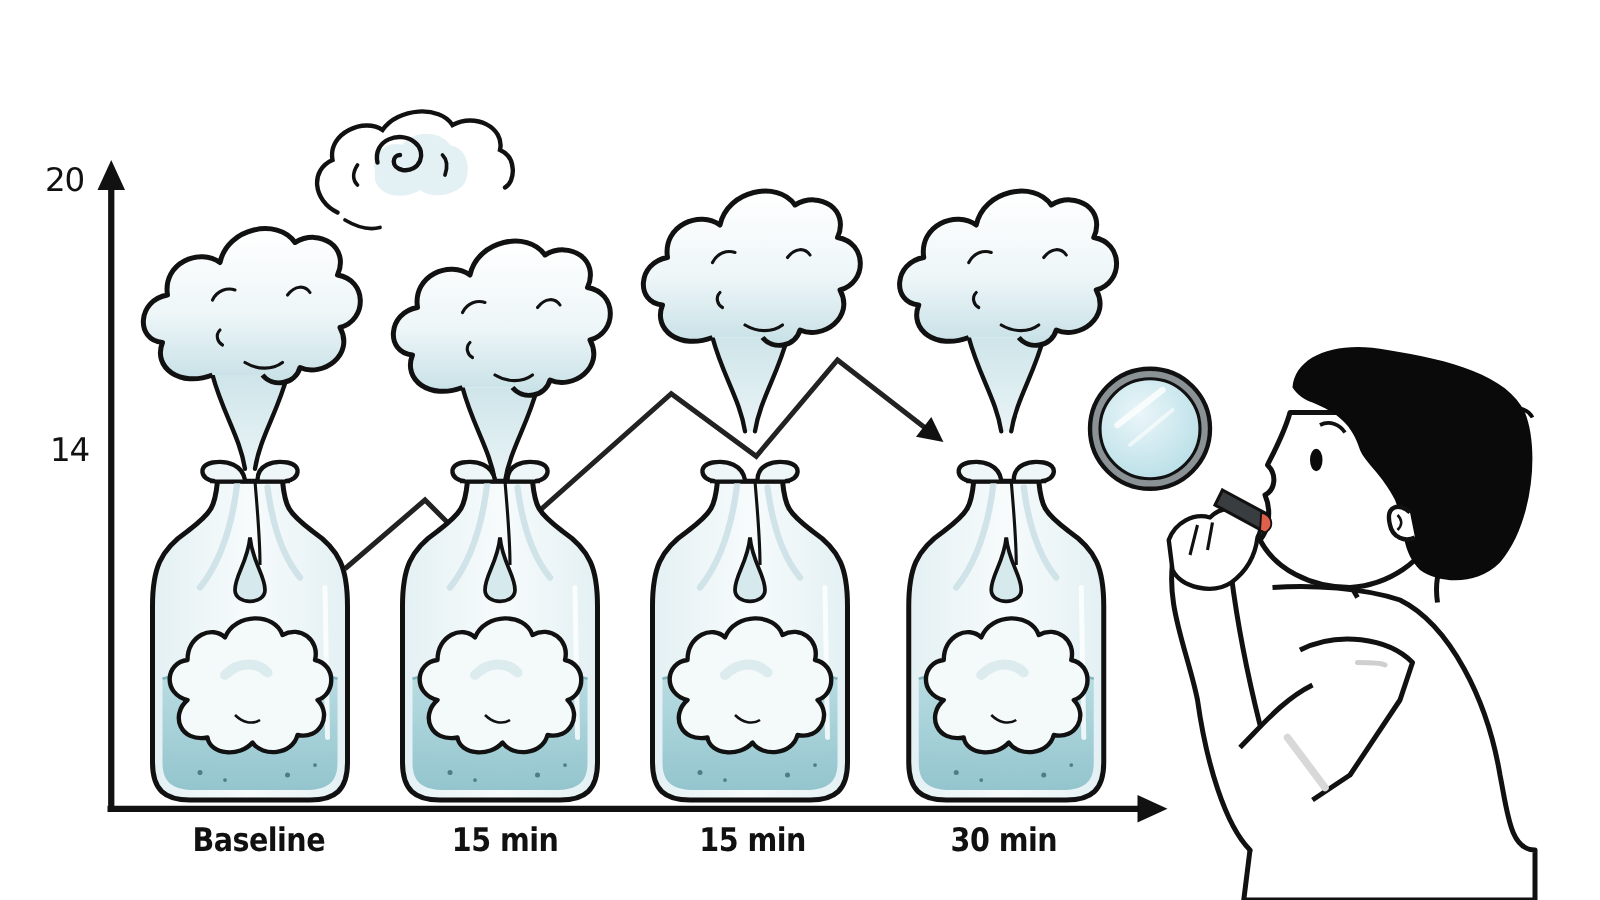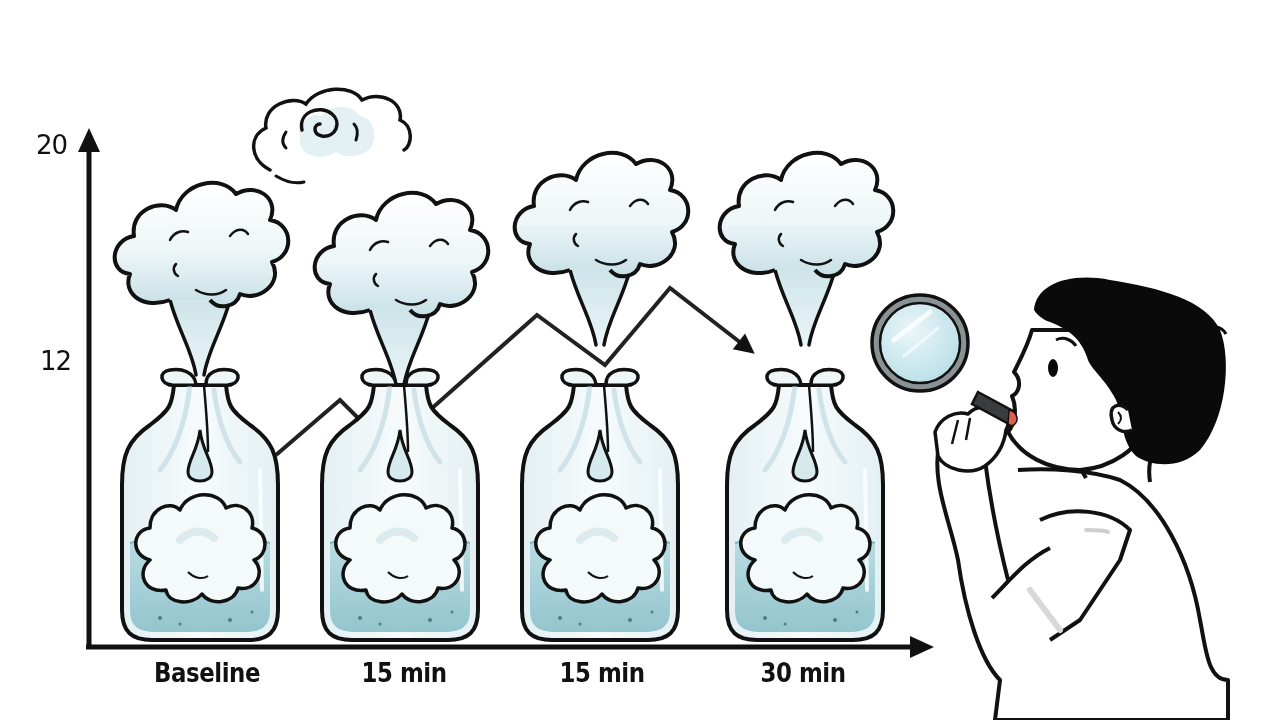--- a/index.html
+++ b/index.html
@@ -157,19 +157,19 @@
       <path d="M 1009 410 C 1018 412 1020 422 1012 426 L 1008 424 Z" fill="#e0604c" stroke="#111" stroke-width="1.5"></path>
 
       <circle cx="920" cy="343" r="48" fill="#8a9296" stroke="#111" stroke-width="3.5"></circle>
       <circle cx="920" cy="343" r="40" fill="url(#lensGrad)" stroke="#111" stroke-width="2.5"></circle>
       <path d="M 894 340 L 930 312" stroke="#ffffff" stroke-width="5" stroke-linecap="round" opacity="0.8"></path>
       <path d="M 904 356 L 938 328" stroke="#ffffff" stroke-width="3" stroke-linecap="round" opacity="0.6"></path>
     </g>
   </svg>
 
   <div class="tick-label" style="left:36px; top:130px;">20</div>
-  <div class="tick-label" style="left:40px; top:346px;">12</div>
+  <div class="tick-label" style="left:40px; top:346px;">14</div>
 
   <div class="x-label" style="left:127px;">Baseline</div>
   <div class="x-label" style="left:324px;">15 min</div>
   <div class="x-label" style="left:522px;">15 min</div>
   <div class="x-label" style="left:723px;">30 min</div>
 </div>
 
 </body></html>

